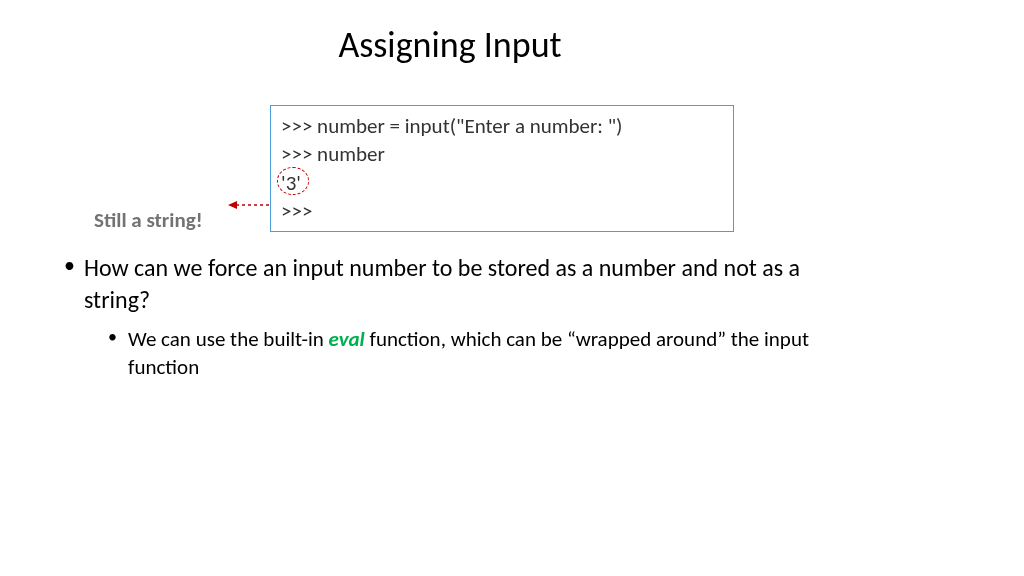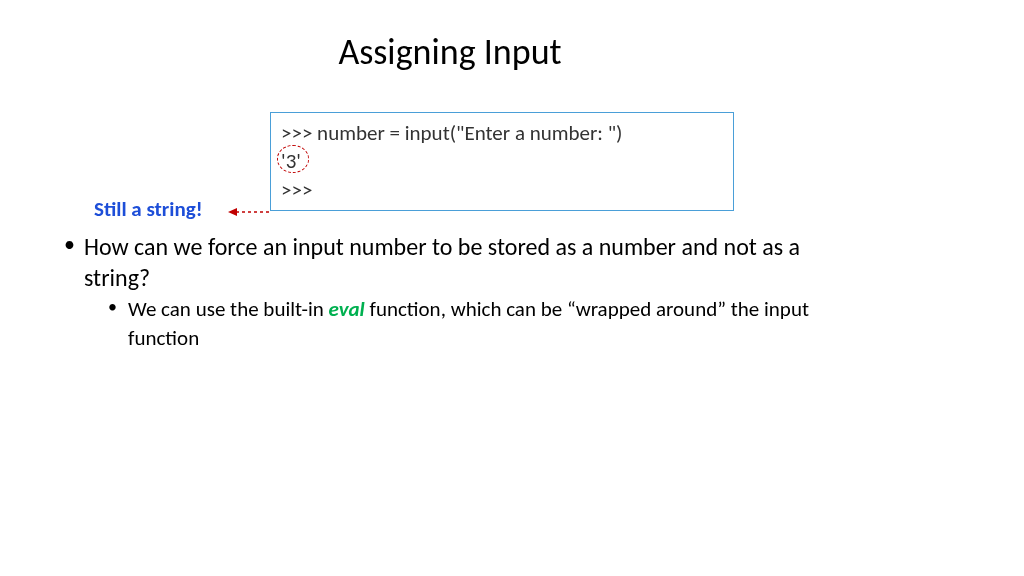--- a/index.html
+++ b/index.html
@@ -1,38 +1,38 @@
 <!DOCTYPE html>
 <html><head>
 <meta charset="utf-8">
 <style>
   * { box-sizing: border-box; margin: 0; padding: 0; }
   html, body { width: 1024px; height: 576px; background: #fff; font-family: Calibri, "Segoe UI", Arial, sans-serif; color: #000; }
-  .slide { width: 900px; height: 576px; position: relative; padding: 30px 60px 30px 60px; }
+  .slide { width: 900px; height: 576px; position: relative; padding: 23px 60px 30px 60px; }
   .title { font-size: 36px; font-weight: 400; text-align: center; margin-bottom: 38px; }
   ul.top { list-style: none; }
   ul.top > li { position: relative; padding-left: 24px; font-size: 24px; line-height: 1.3; margin-bottom: 12px; }
   ul.top > li::before { content: "•"; position: absolute; left: 4px; top: 0; font-size: 22px; }
   .code-wrap { position: relative; margin: 12px 0 20px 210px; }
   .code-box { border: 1px solid #4a9fd8; padding: 6px 10px 6px 10px; width: 464px; font-size: 21px; line-height: 1.35; font-family: Calibri, Arial, sans-serif; color: #333; }
   .code-box .line { white-space: nowrap; }
-  .callout { position: absolute; left: -176px; top: 84px; font-size: 21px; font-weight: 700; color: #1d4ed8; }
+  .callout { position: absolute; left: -176px; top: 102px; font-size: 21px; font-weight: 700; color: #737373; }
   .arrow { position: absolute; left: -42px; top: 99px; width: 40px; height: 2px; }
   .arrow svg { position: absolute; left: 0; top: -6px; }
   .circle-three { display: inline-block; position: relative; }
   .circle-three::after {
     content: "";
     position: absolute;
     left: -4px; top: -2px;
     width: 30px; height: 26px;
     border: 1.5px dashed #c00000;
     border-radius: 50%;
     pointer-events: none;
   }
-  ul.sub { list-style: none; margin-top: 2px; }
+  ul.sub { list-style: none; margin-top: 10px; }
   ul.sub > li { position: relative; padding-left: 44px; font-size: 21px; line-height: 1.35; }
   ul.sub > li::before { content: "•"; position: absolute; left: 24px; top: 0; font-size: 18px; }
   .eval { color: #00b050; font-style: italic; font-weight: 700; }
 </style>
 </head>
 <body>
 
 <div class="slide">
 
   <h1 class="title">Assigning Input</h1>
@@ -41,20 +41,21 @@
   <div class="code-wrap">
     <div class="callout">Still a string!</div>
     <div class="arrow">
       <svg width="46" height="14">
         <line x1="8" y1="7" x2="44" y2="7" stroke="#c00000" stroke-width="1.5" stroke-dasharray="3,3"></line>
         <polygon points="0,7 9,3 9,11" fill="#c00000"></polygon>
       </svg>
     </div>
     <div class="code-box">
       <div class="line">&gt;&gt;&gt; number = input("Enter a number: ")</div>
+      <div class="line">&gt;&gt;&gt; number</div>
       <div class="line"><span class="circle-three">'3'</span></div>
       <div class="line">&gt;&gt;&gt;</div>
     </div>
   </div>
 
   <ul class="top">
     <li>
       <span>How can we force an input number to be stored as a number and not as a string?</span>
       <ul class="sub">
         <li>

